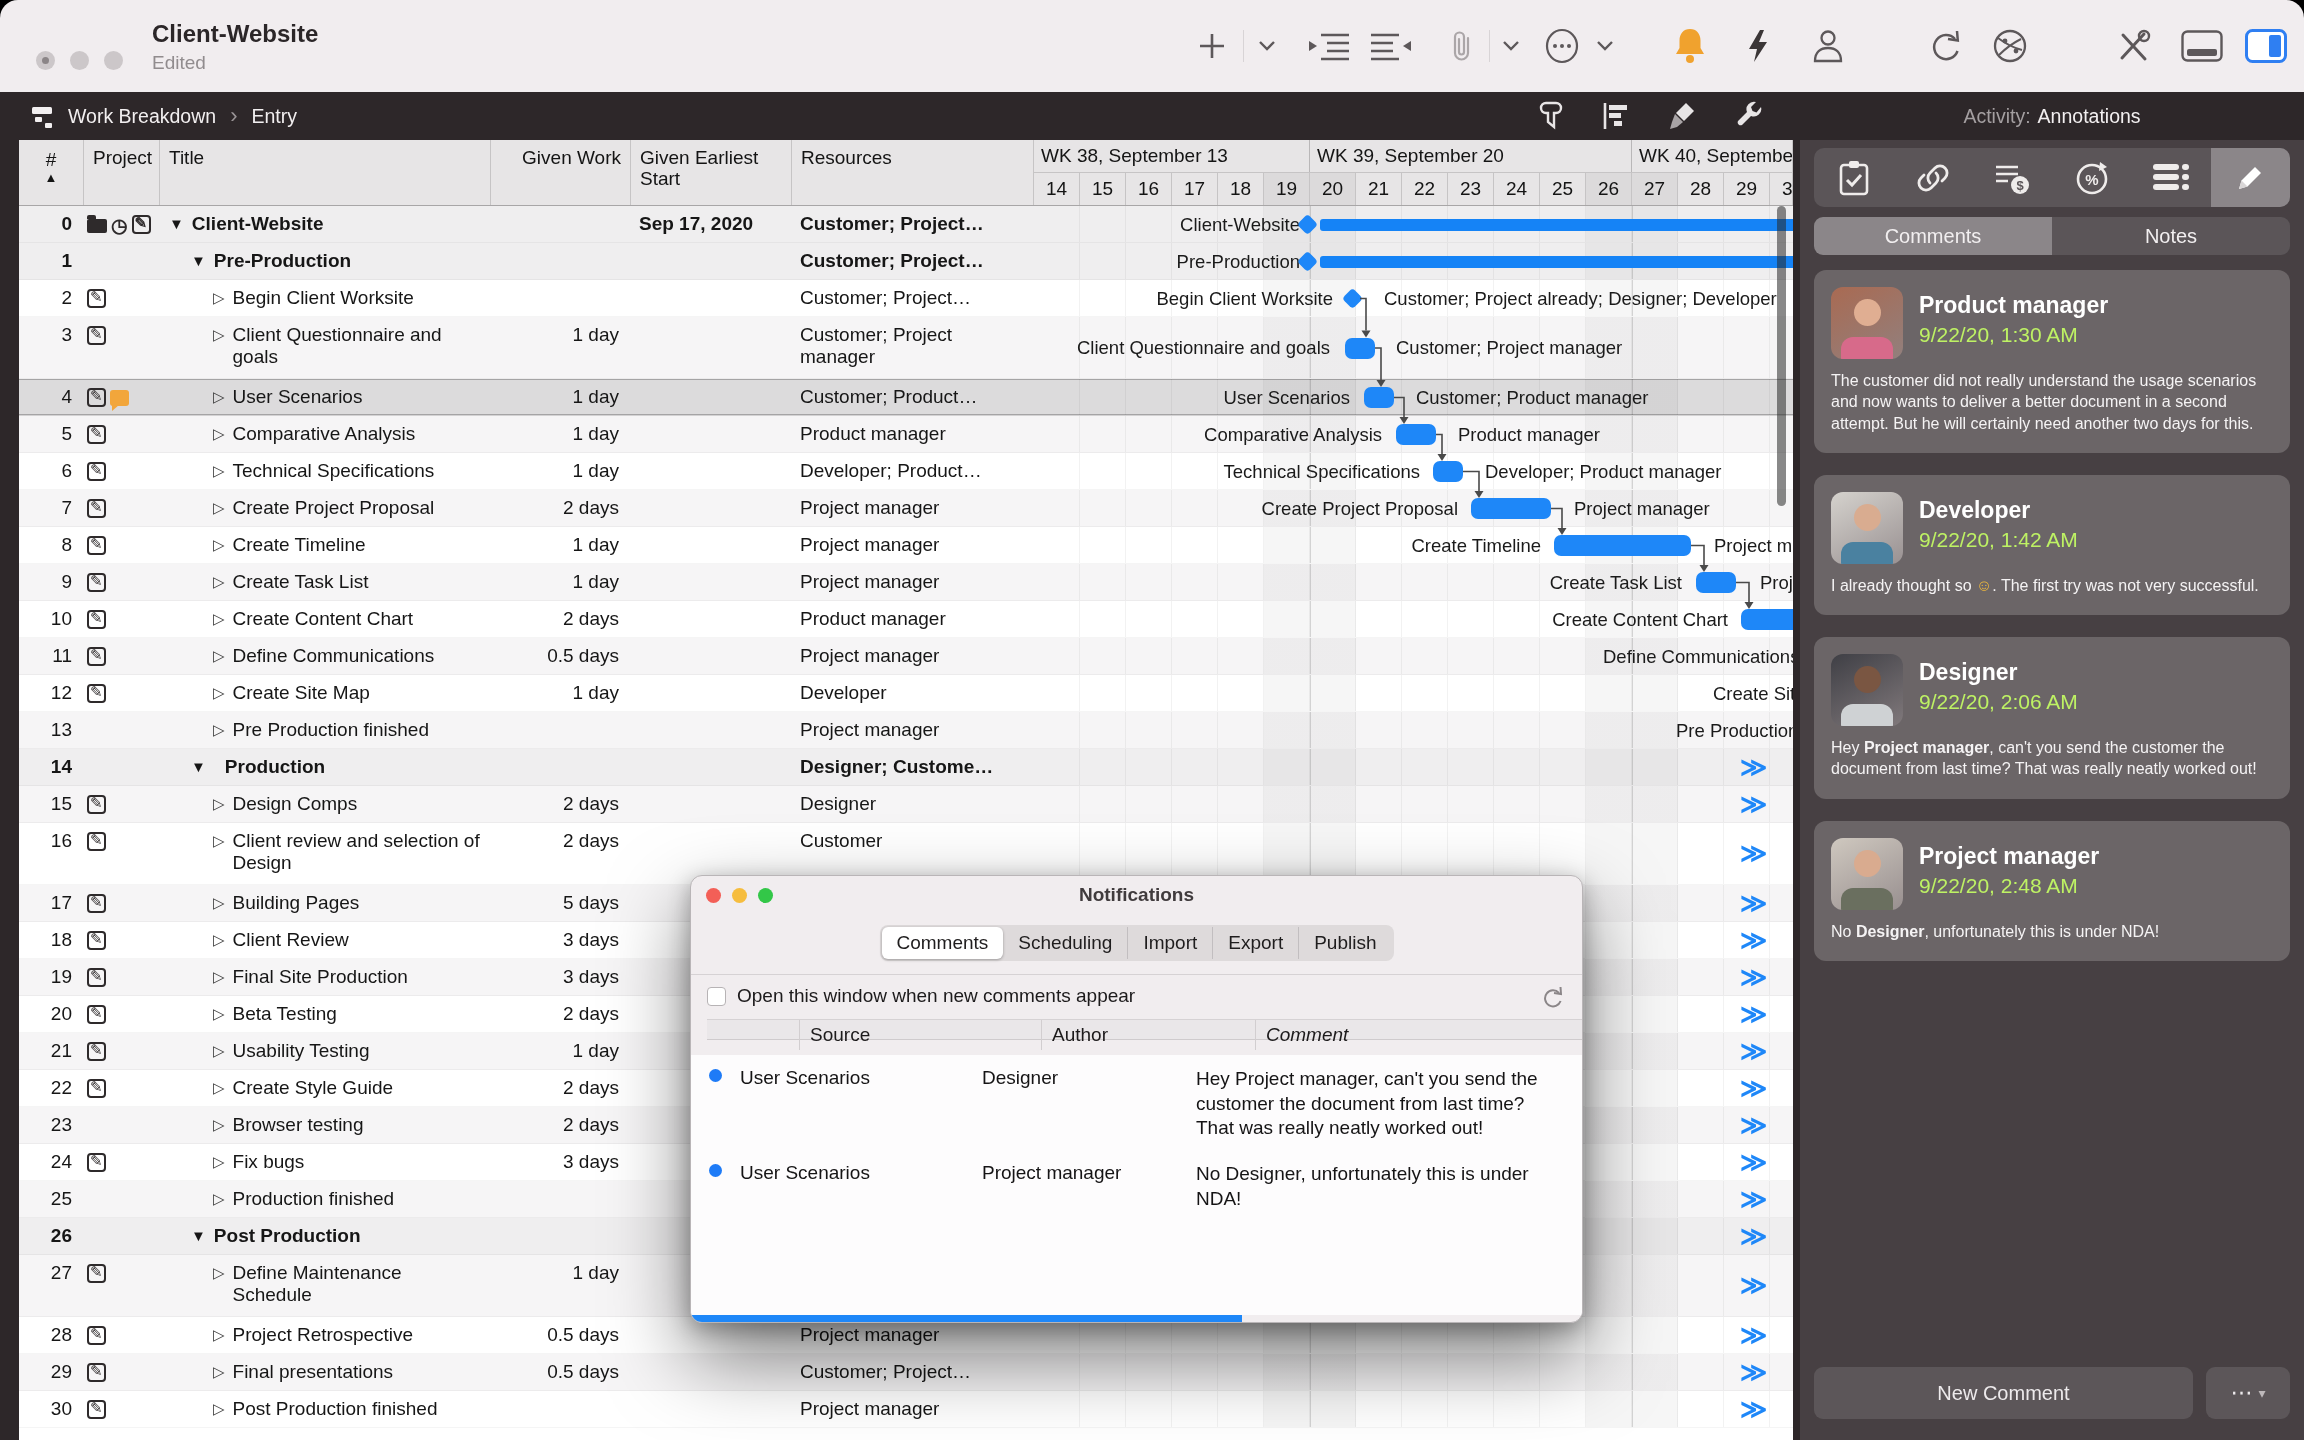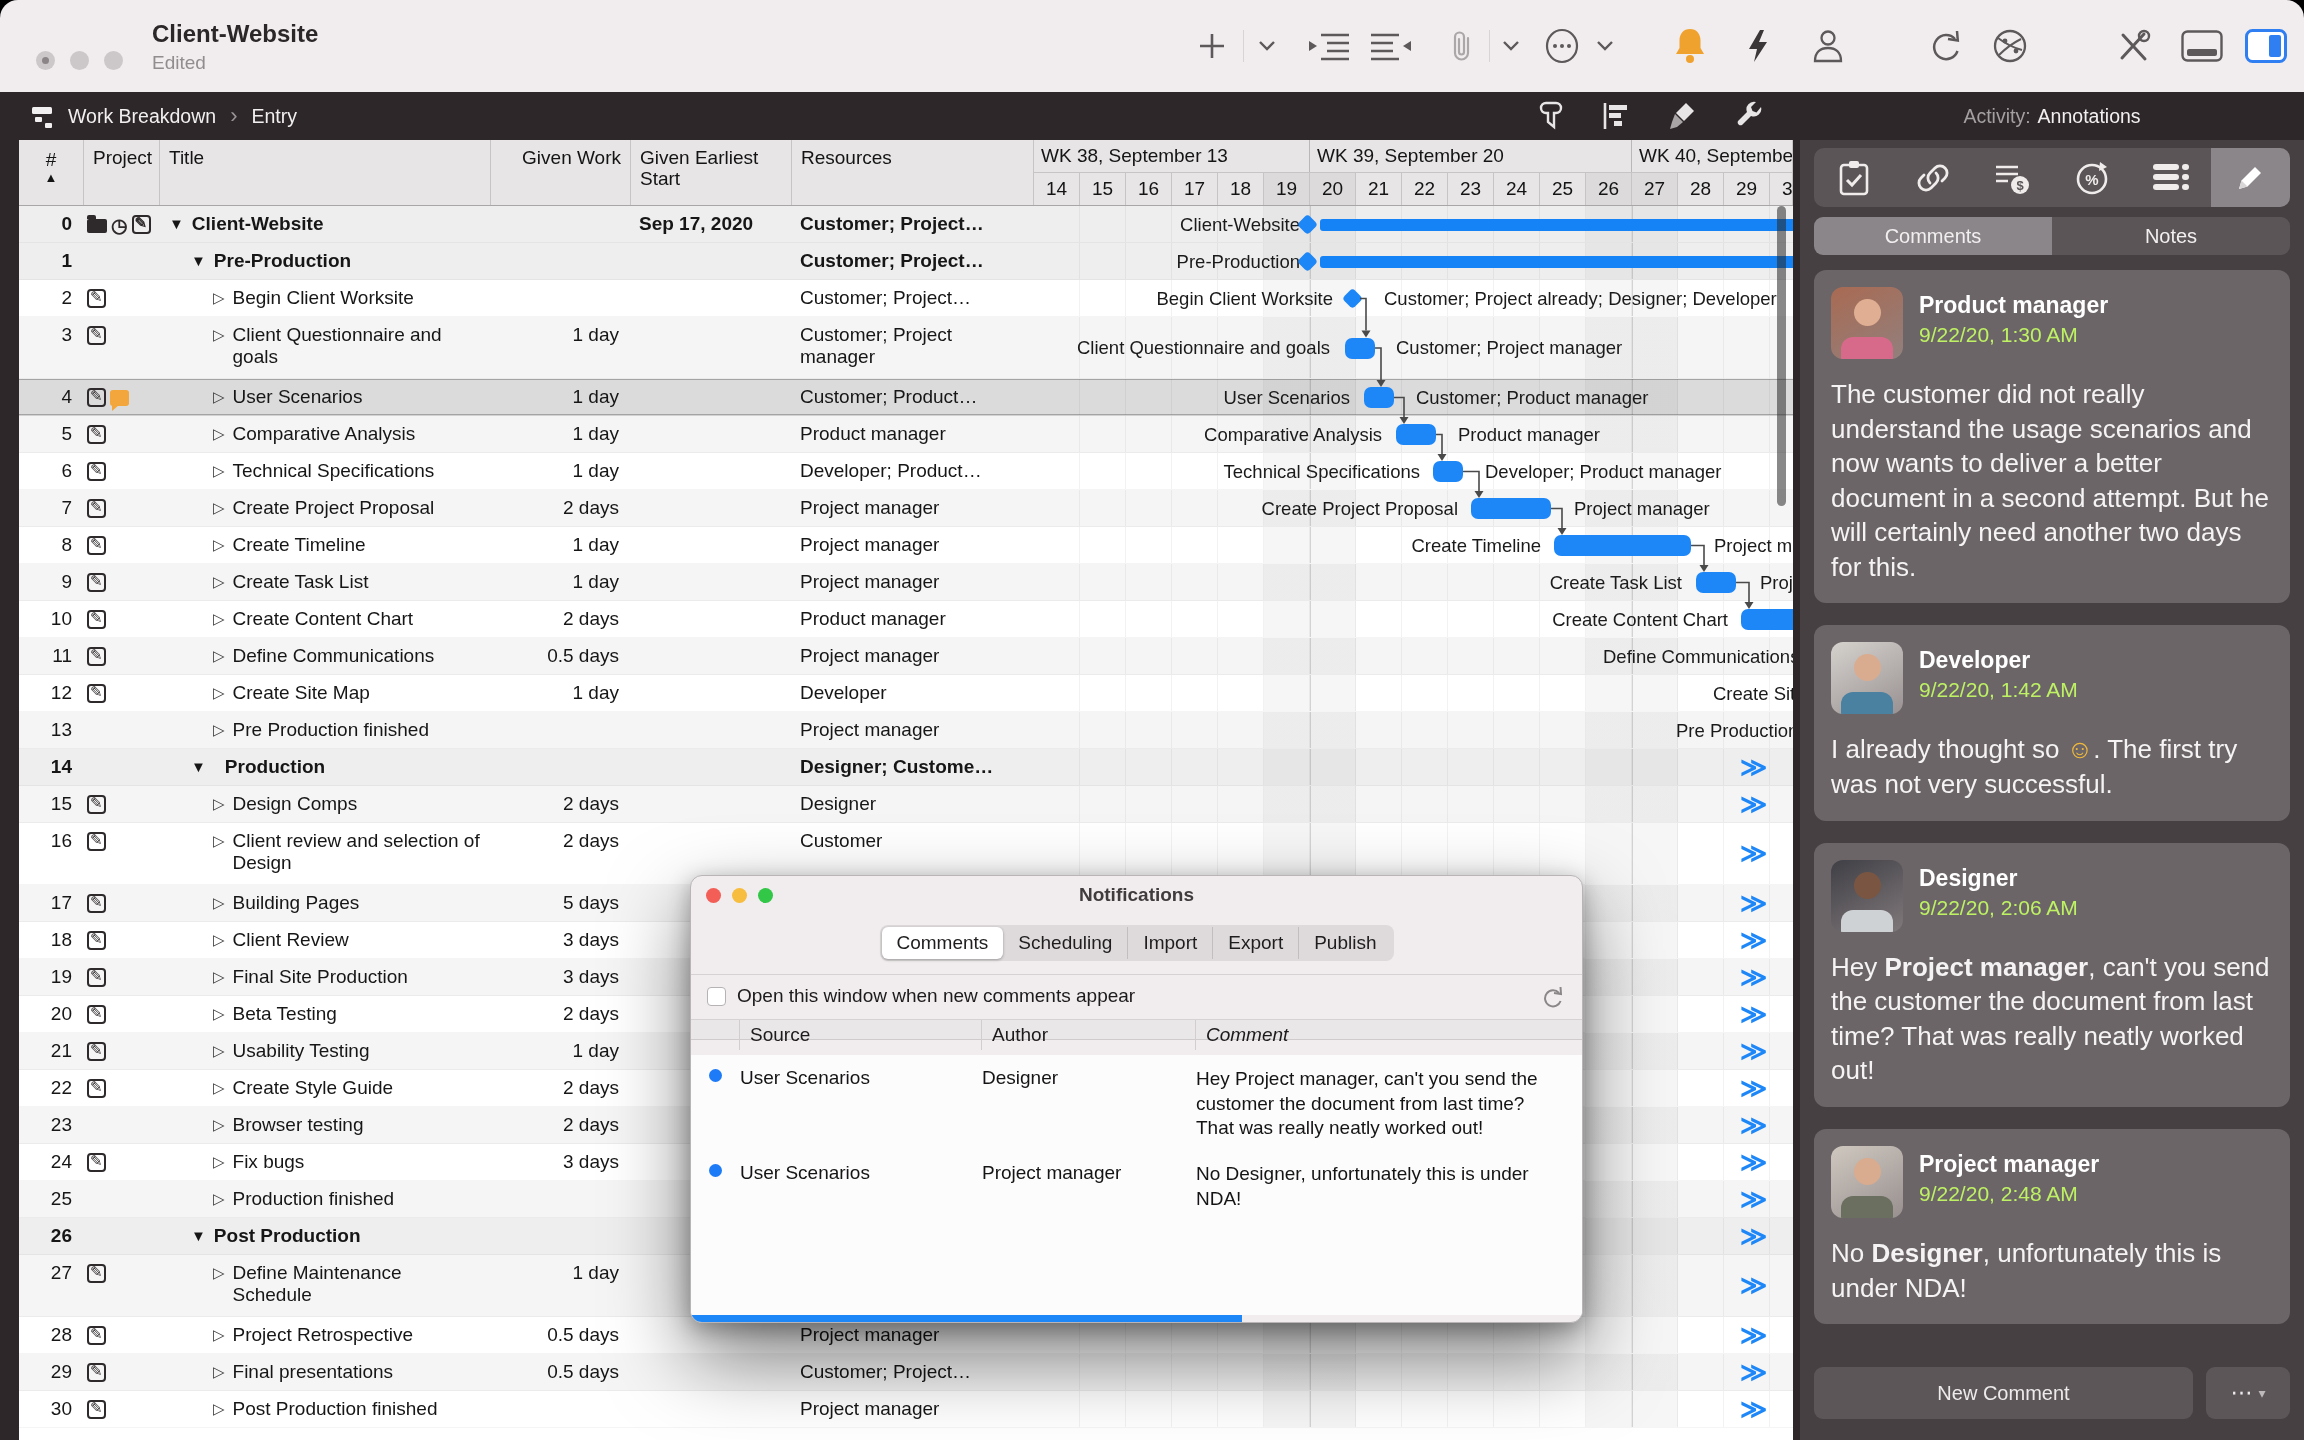--- a/index.html
+++ b/index.html
@@ -90,42 +90,42 @@
   .stab { flex:1; display:flex; align-items:center; justify-content:center; background:#5b5558; color:#f2eff0; }
   .stab.on { background:#8b8689; }
   .cards { position:absolute; left:14px; top:130px; width:476px; display:flex; flex-direction:column; gap:22px; }
   .card { background:#6b6567; border-radius:12px; padding:17px 17px 19px; }
   .chead { display:flex; gap:16px; }
   .avatar { width:72px; height:72px; border-radius:12px; position:relative; overflow:hidden; flex:none; }
   .avatar::before { content:""; position:absolute; left:50%; top:12px; width:27px; height:27px; margin-left:-13.5px; border-radius:50%; background:var(--skin); }
   .avatar::after { content:""; position:absolute; left:50%; bottom:-6px; width:52px; height:28px; margin-left:-26px; border-radius:12px 12px 0 0; background:var(--shirt); }
   .cname { font-size:23px; font-weight:bold; color:#fff; padding-top:5px; }
   .cdate { font-size:21px; color:#bef264; padding-top:4px; }
-  .cbody { margin-top:18px; font-size:26px; line-height:1.33; color:#f5f3f4; }
+  .cbody { margin-top:11px; font-size:16px; line-height:1.33; color:#f5f3f4; }
   .cbody b { font-weight:bold; }
   .emo { color:#f0b93c; }
   .ncrow { position:absolute; left:14px; bottom:21px; width:476px; display:flex; gap:13px; }
   .ncbtn { flex:1; height:52px; background:#5c5659; border-radius:9px; display:flex; align-items:center; justify-content:center; font-size:20px; color:#edeaec; }
   .ncmore { width:84px; height:52px; background:#5c5659; border-radius:9px; display:flex; align-items:center; justify-content:center; gap:6px; color:#edeaec; font-size:22px; }
   .ncmore .cv { font-size:14px; color:#bdb8ba; }
 
   
   .notif { position:absolute; left:690px; top:875px; width:893px; height:448px; background:#f1edef; border-radius:12px; border:1px solid #b9b5b7; box-shadow:0 34px 80px rgba(0,0,0,.5), 0 6px 22px rgba(0,0,0,.3); overflow:hidden; }
   .nlights { position:absolute; left:15px; top:12px; display:flex; gap:11px; }
   .nl { width:15px; height:15px; border-radius:50%; }
   .ntitle { position:absolute; left:0; right:0; top:8px; text-align:center; font-size:19px; font-weight:bold; color:#403b3d; }
   .nseg { position:absolute; top:49px; left:50%; transform:translateX(-50%); display:flex; align-items:center; background:#dedadb; border-radius:8px; padding:2px; font-size:19px; color:#1f1d1e; white-space:nowrap; }
   .nit { padding:5px 15px; }
   .nit.on { background:#fff; border-radius:6px; box-shadow:0 1px 3px rgba(0,0,0,.3); }
   .nit.sp { border-left:1px solid #c2bec0; }
   .ndiv { position:absolute; left:0; right:0; top:98px; height:1px; background:#d6d2d4; }
   .nchk { position:absolute; left:16px; top:109px; display:flex; align-items:center; gap:11px; font-size:19px; color:#1c1a1b; }
   .nbox { width:19px; height:19px; background:#fff; border:1px solid #b7b3b5; border-radius:4px; }
   .nref { position:absolute; right:18px; top:108px; }
-  .nth { position:absolute; left:0; right:0; top:143px; height:21px; background:#eae7e9; border-top:1px solid #d6d2d4; border-bottom:1px solid #cfcbcd; display:grid; grid-template-columns:49px 242px 214px 1fr; font-size:19px; color:#1c1a1b; align-items:center; }
+  .nth { position:absolute; left:16px; right:0; top:143px; height:21px; background:#eae7e9; border-top:1px solid #d6d2d4; border-bottom:1px solid #cfcbcd; display:grid; grid-template-columns:49px 242px 214px 1fr; font-size:19px; color:#1c1a1b; align-items:center;padding-left:44px; }
   .nth div { border-right:1px solid #d2ced0; padding:4px 0 4px 10px; height:100%; display:flex; align-items:center; }
   .nth div:last-child { border-right:none;font-style:italic; }
   .ntb { position:absolute; left:0; right:0; top:179px; bottom:7px; background:#fdfcfd; }
   .nrow { display:grid; grid-template-columns:49px 242px 214px 1fr; padding:9px 0; font-size:19px; color:#151415; }
   .nrow .dotc { display:flex; justify-content:center; padding-top:5px; }
   .ndot { width:13px; height:13px; border-radius:50%; background:#1e7bf7; }
   .nrow .ncol { padding-top:3px; }
   .nrow .ccol { padding-right:18px; line-height:1.3; }
   .nblue { position:absolute; left:0; bottom:0; width:551px; height:7px; background:#1e87f8; }
   svg { display:block; }

